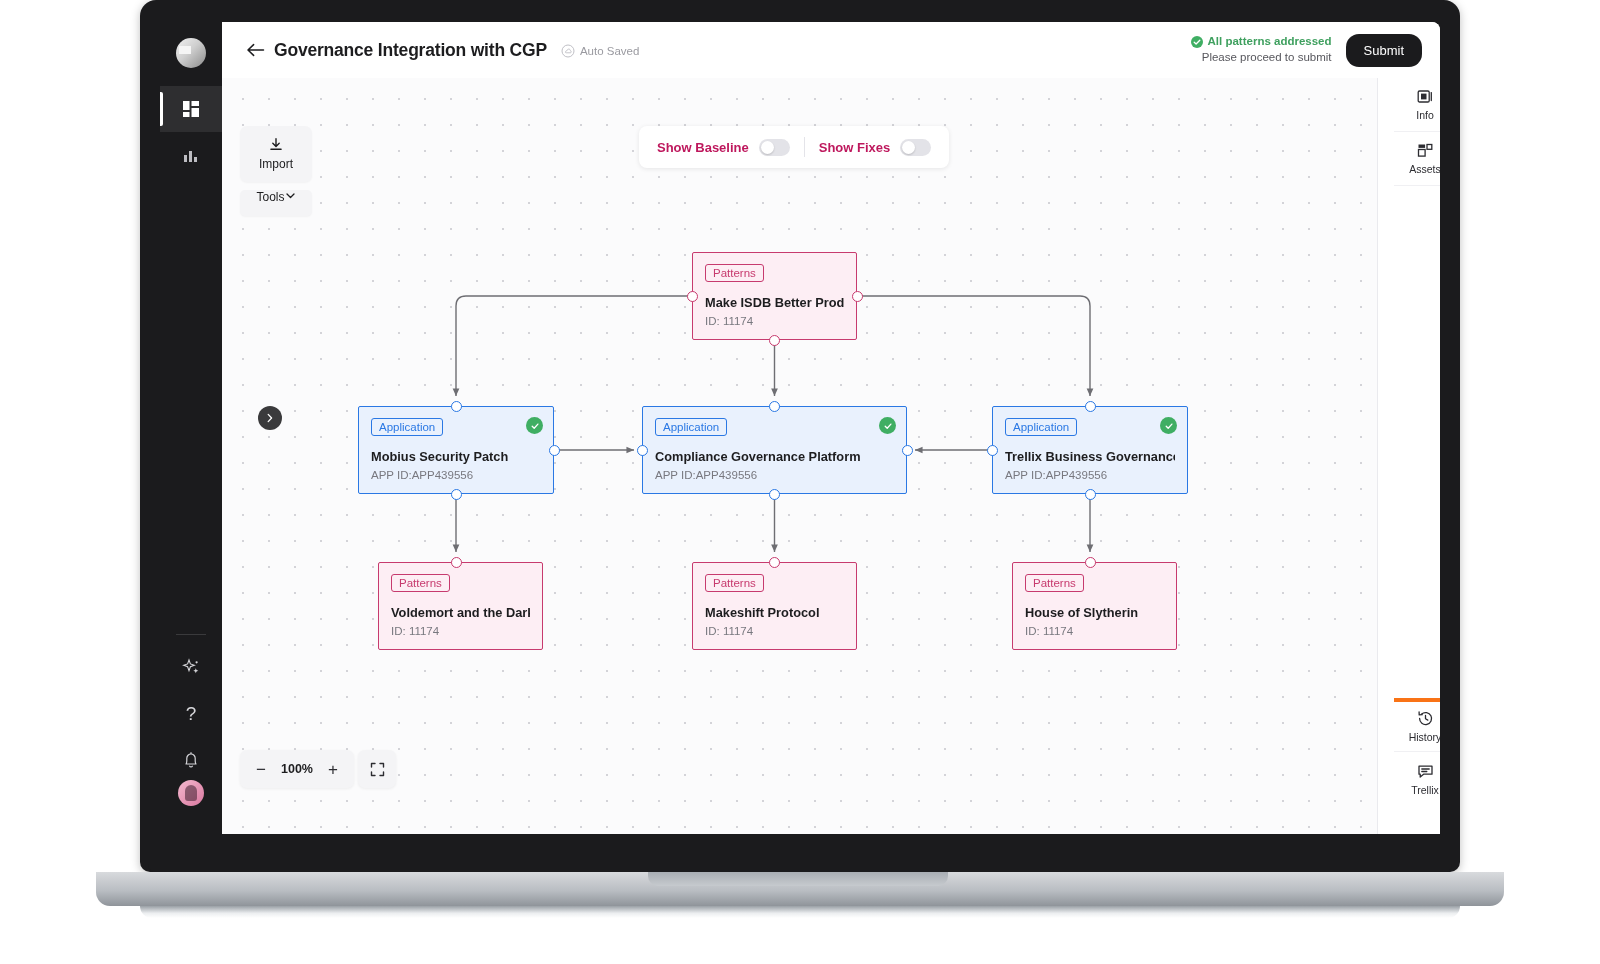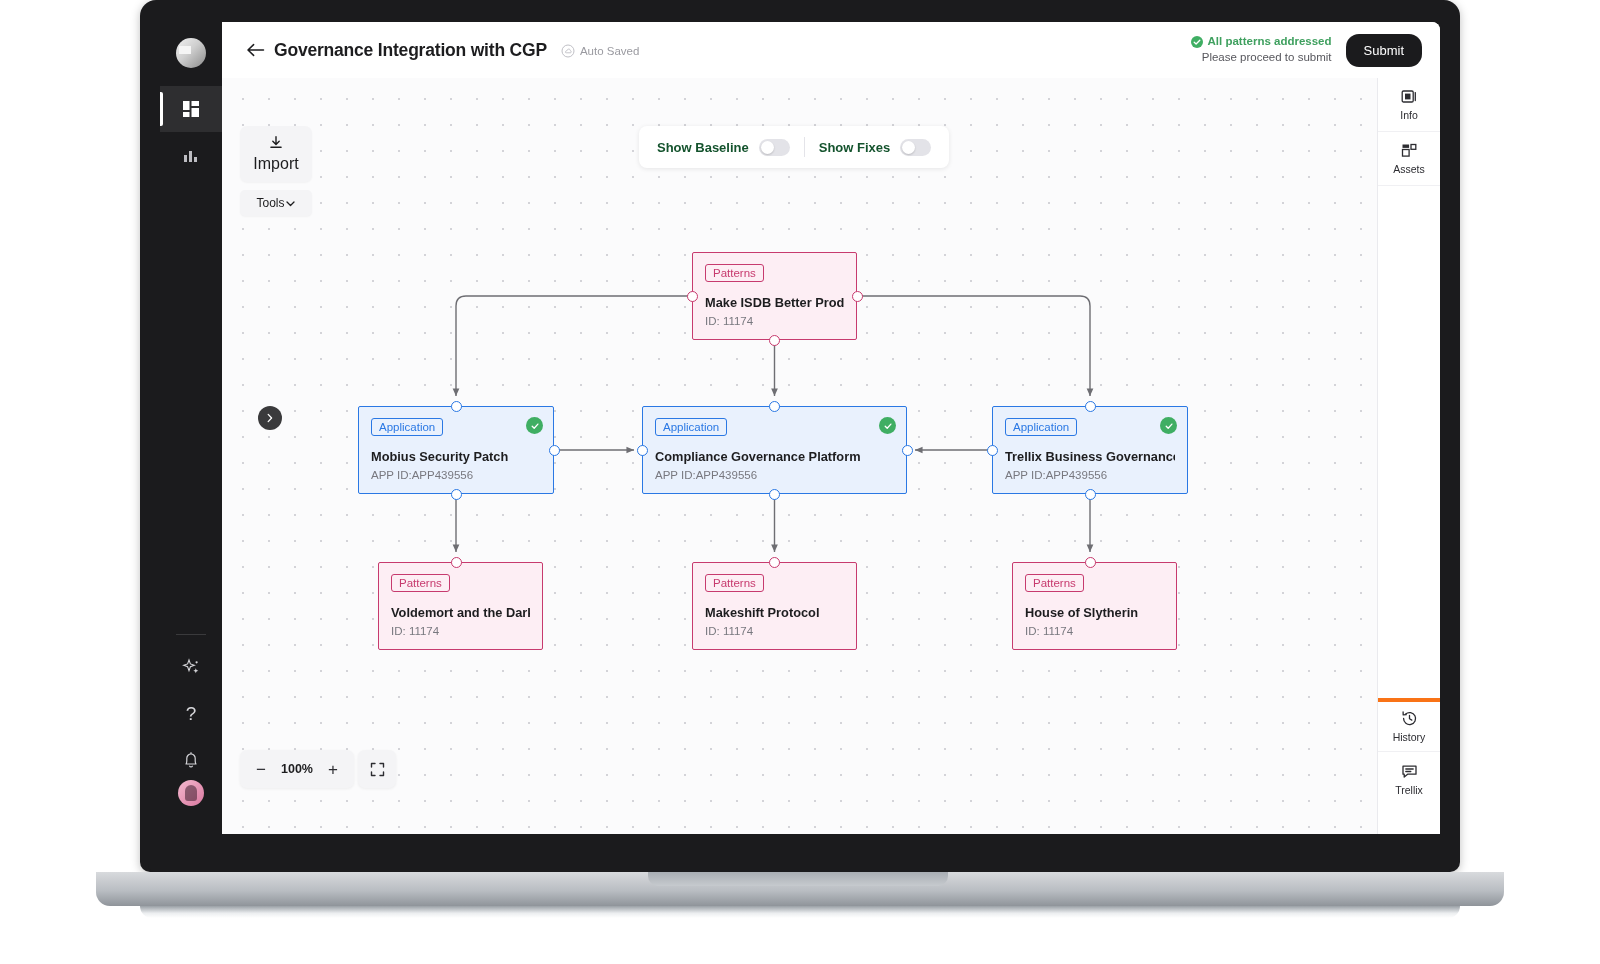--- a/index.html
+++ b/index.html
@@ -135,38 +135,38 @@
   }
 
   
   .import-btn {
     position: absolute; left: 18px; top: 48px; width: 72px; height: 56px;
     background: #f4f4f6; border-radius: 7px;
     display: flex; flex-direction: column; align-items: center;
     justify-content: center; gap: 4px; cursor: pointer;
     box-shadow: 0 1px 2px rgba(0,0,0,0.04);
   }
-  .import-label { font-size: 16px; color: #1d1d1f; }
+  .import-label { font-size: 12px; color: #1d1d1f; }
   .tools-btn {
     position: absolute; left: 18px; top: 112px; width: 72px; height: 26px;
     background: #f4f4f6; border-radius: 5px;
-    display: flex; align-items: center; justify-content: center; 
+    display: flex; justify-content: center; 
     cursor: pointer; box-shadow: 0 1px 2px rgba(0,0,0,0.04);
   }
   .tools-label { font-size: 12px; color: #1d1d1f; }
 
   
   .toggle-card {
     position: absolute; left: 417px; top: 48px; height: 42px;
     background: #ffffff; border-radius: 8px;
     box-shadow: 0 1px 5px rgba(0,0,0,0.09);
     display: flex; align-items: center; padding: 0 18px; gap: 14px;
   }
   .toggle-group { display: flex; align-items: center; gap: 10px; }
-  .toggle-label { font-size: 13px; font-weight: 700; color: #14532d; }
+  .toggle-label { font-size: 13px; font-weight: 700; color: #be185d; }
   .switch {
     width: 31px; height: 17px; border-radius: 9px; background: #e3e3e8;
     position: relative; cursor: pointer;
   }
   .switch::after {
     content: ""; position: absolute; left: 2px; top: 2px;
     width: 13px; height: 13px; border-radius: 50%; background: #ffffff;
     box-shadow: 0 1px 2px rgba(0,0,0,0.18);
   }
   .toggle-divider { width: 1px; height: 20px; background: #e4e4e9; }
@@ -201,21 +201,21 @@
   }
   .port-pink { border: 1.9px solid #c73a6e; }
   .port-blue { border: 1.9px solid #2a78e4; }
 
   
   .right-panel {
     position: absolute; left: 1217px; top: 56px; width: 63px; height: 756px;
     background: #ffffff; border-left: 1px solid #eaeaee;
   }
   .rp-item {
-    position: absolute; left: 0; width: 62px; height: 54px;
+    position: absolute; left: 16px; width: 62px; height: 54px;
     display: flex; flex-direction: column; align-items: center;
     justify-content: center; gap: 4px; cursor: pointer;
     border-bottom: 1px solid #f0f0f3;
   }
   .rp-label { font-size: 10.5px; color: #2c2c31; }
 
   
   .zoom-bar {
     position: absolute; left: 18px; top: 672px; height: 38px;
     background: #f4f4f6; border-radius: 7px;

